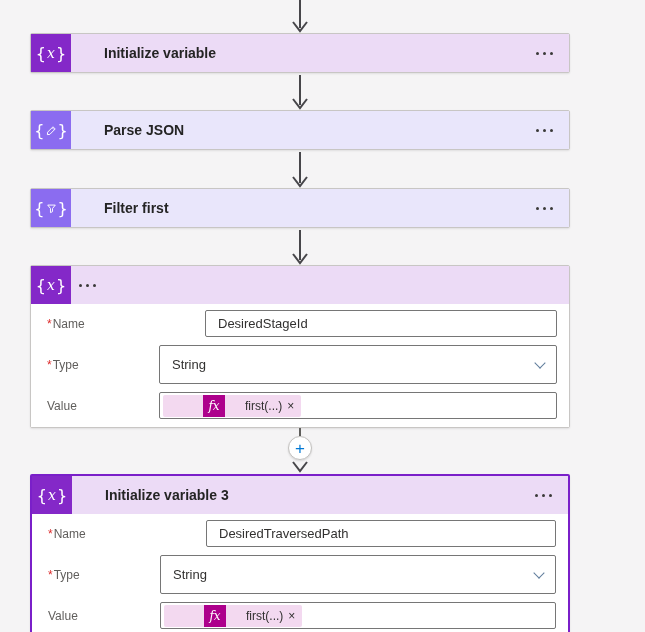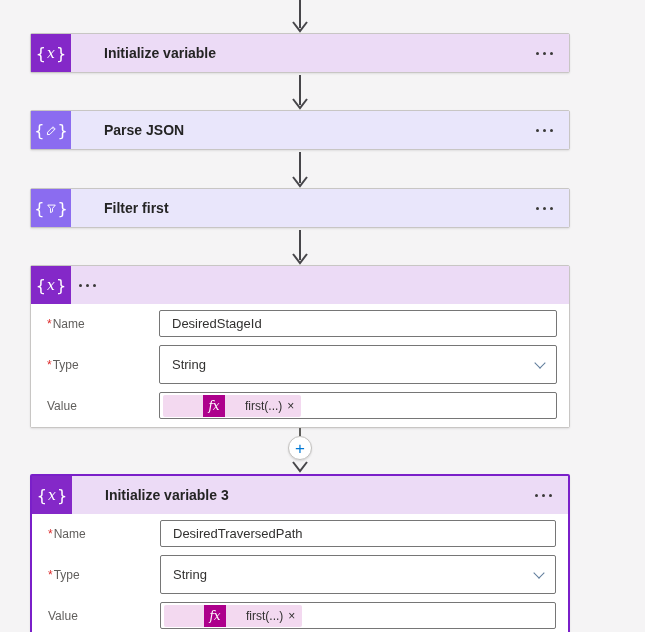--- a/index.html
+++ b/index.html
@@ -28,21 +28,21 @@
   .mid-glyph{margin:0 1px;display:flex;align-items:center;}
   .title{flex:1;padding-left:14px;font-size:14px;font-weight:bold;color:#242424;margin-left:19px;}
   .menu{display:flex;gap:4px;align-items:center;padding:8px 16px 8px 8px;background:none;border:none;cursor:pointer;}
   .dot{width:3px;height:3px;background:#3b3a39;border-radius:50%;}
   .card-body{background:#fff;padding:6px 12px 8px 4px;display:flex;flex-direction:column;gap:8px;}
   .frow{display:flex;align-items:center;}
   .flabel{flex:0 0 124px;padding-left:12px;box-sizing:border-box;font-size:12px;color:#605e5c;}
   .req{color:#dd2c2c;margin-right:1px;}
   .text-input{
     flex:1;height:27px;box-sizing:border-box;border:1px solid #767676;border-radius:2px;
-    font-size:13px;color:#323130;padding:0 12px;font-family:inherit;background:#fff;min-width:0;
+    font-size:13px;color:#323130;padding:0 12px;font-family:inherit;background:#fff;min-width:0;margin-left:46px;
   }
   .selectbox{
     flex:1;height:39px;box-sizing:border-box;border:1px solid #767676;border-radius:2px;
     display:flex;align-items:center;justify-content:space-between;
     padding:0 12px;font-size:13px;color:#323130;background:#fff;cursor:pointer;
   }
   .chev{width:7px;height:7px;border-right:1.5px solid #607d9c;border-bottom:1.5px solid #607d9c;
     transform:rotate(45deg);margin-top:-4px;}
   .valuebox{
     flex:1;height:27px;box-sizing:border-box;border:1px solid #767676;border-radius:2px;

